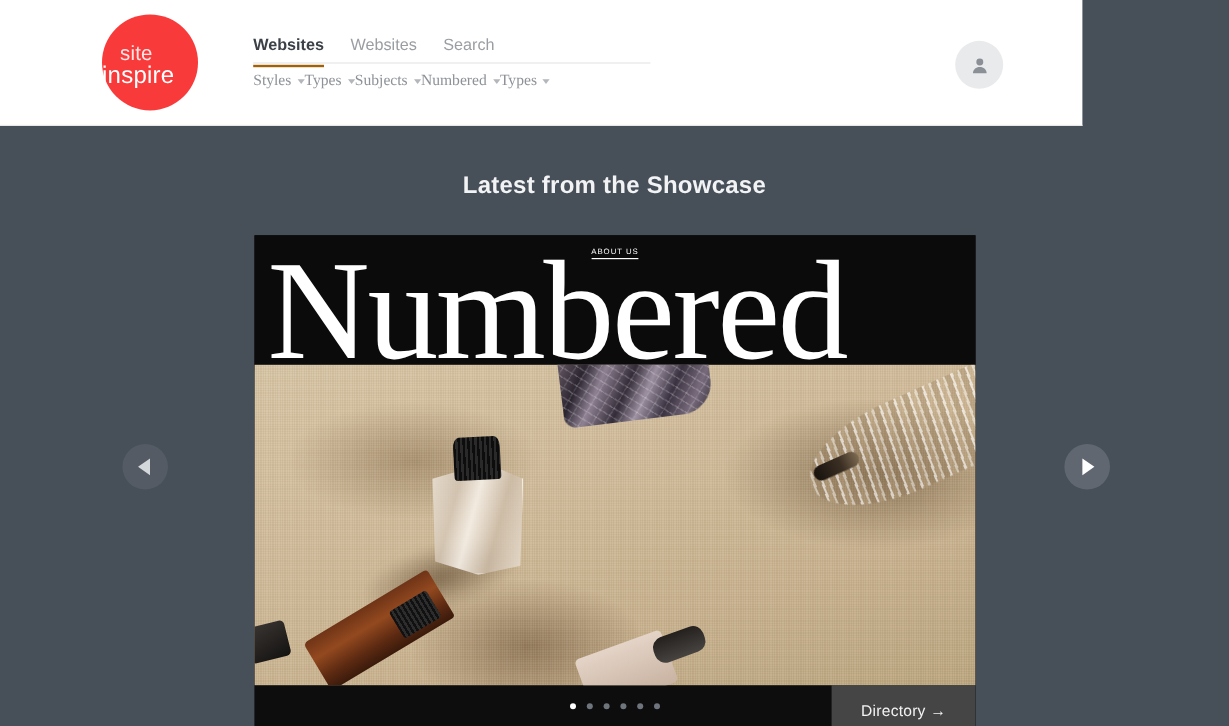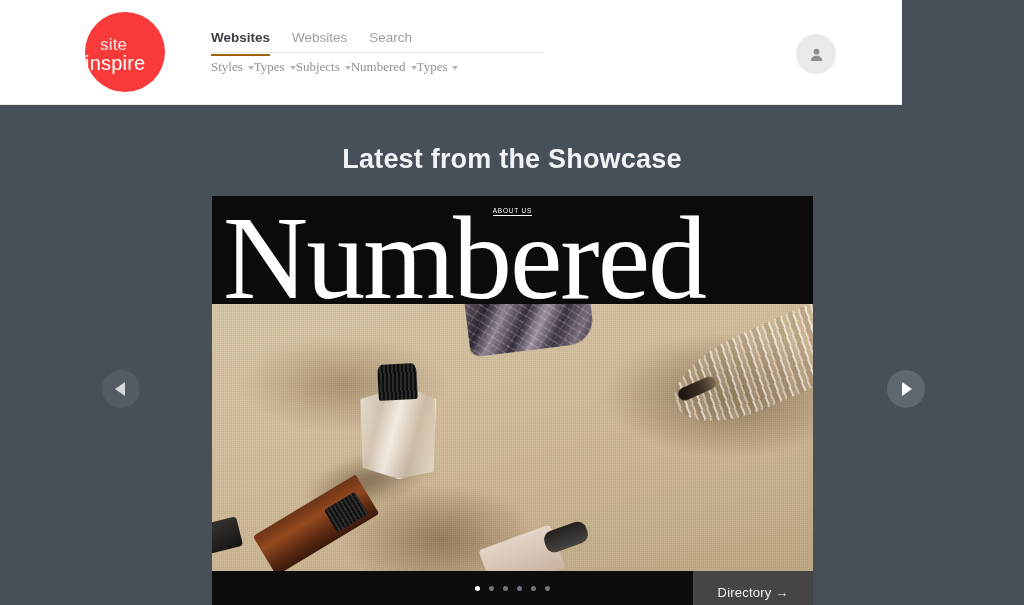--- a/index.html
+++ b/index.html
@@ -90,21 +90,21 @@
 
   
   .showcase {
     position: absolute; top: 105px; left: 0;
     width: 1024px; height: 500px;
     background: #474f59;
   }
   .showcase-title {
     position: absolute; top: 39px; left: 0; width: 1024px;
     text-align: center;
-    font-size: 27px; font-weight: bold;
+    font-size: 20px; font-weight: bold;
     color: #f2f3f4;
     letter-spacing: .2px;
   }
 
   .slide {
     position: absolute; left: 212px; top: 91px;
     width: 601px; height: 428px;
     overflow: hidden;
     background: #0d0d0d;
     padding-left: 23px;

